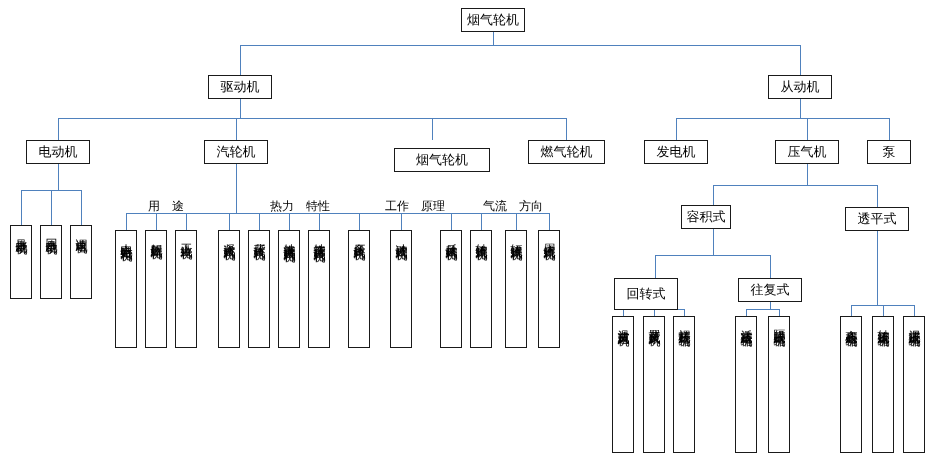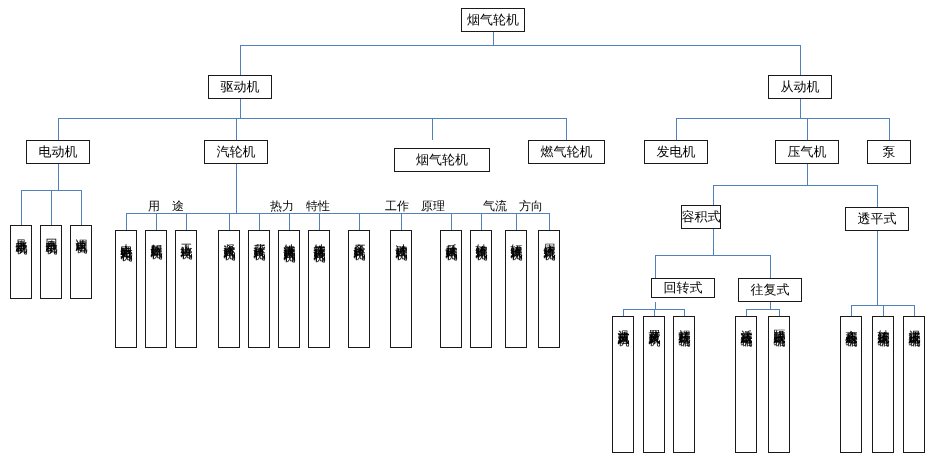--- a/index.html
+++ b/index.html
@@ -172,23 +172,23 @@
   <div class="vbox" style="left:308px;top:230px;width:22px;height:118px">抽汽背压式汽轮机</div>
   <div class="vbox" style="left:348px;top:230px;width:22px;height:118px">多压式汽轮机</div>
 
   <div class="vbox" style="left:390px;top:230px;width:22px;height:118px">冲动式汽轮机</div>
   <div class="vbox" style="left:440px;top:230px;width:22px;height:118px">反动式汽轮机</div>
 
   <div class="vbox" style="left:470px;top:230px;width:22px;height:118px">轴流式汽轮机</div>
   <div class="vbox" style="left:505px;top:230px;width:22px;height:118px">辐流式汽轮机</div>
   <div class="vbox" style="left:538px;top:230px;width:22px;height:118px">周流式汽轮机</div>
 
-  <div class="box" style="left:681px;top:205px;width:40px;height:24px">容积式</div>
+  <div class="box" style="left:681px;top:205px;width:50px;height:24px">容积式</div>
   <div class="box" style="left:845px;top:207px;width:64px;height:24px">透平式</div>
-  <div class="box" style="left:651px;top:278px;width:64px;height:20px">回转式</div>
+  <div class="box" style="left:614px;top:278px;width:64px;height:32px">回转式</div>
   <div class="box" style="left:738px;top:278px;width:64px;height:24px">往复式</div>
 
   <div class="vbox" style="left:612px;top:316px;width:22px;height:137px">滑片式通风机</div>
   <div class="vbox" style="left:643px;top:316px;width:22px;height:137px">罗茨式鼓风机</div>
   <div class="vbox" style="left:673px;top:316px;width:22px;height:137px">螺杆式压缩机</div>
 
   <div class="vbox" style="left:735px;top:316px;width:22px;height:137px">活塞式压缩机</div>
   <div class="vbox" style="left:768px;top:316px;width:22px;height:137px">隔膜式压缩机</div>
 
   <div class="vbox" style="left:840px;top:316px;width:22px;height:137px">离心式压缩机</div>

